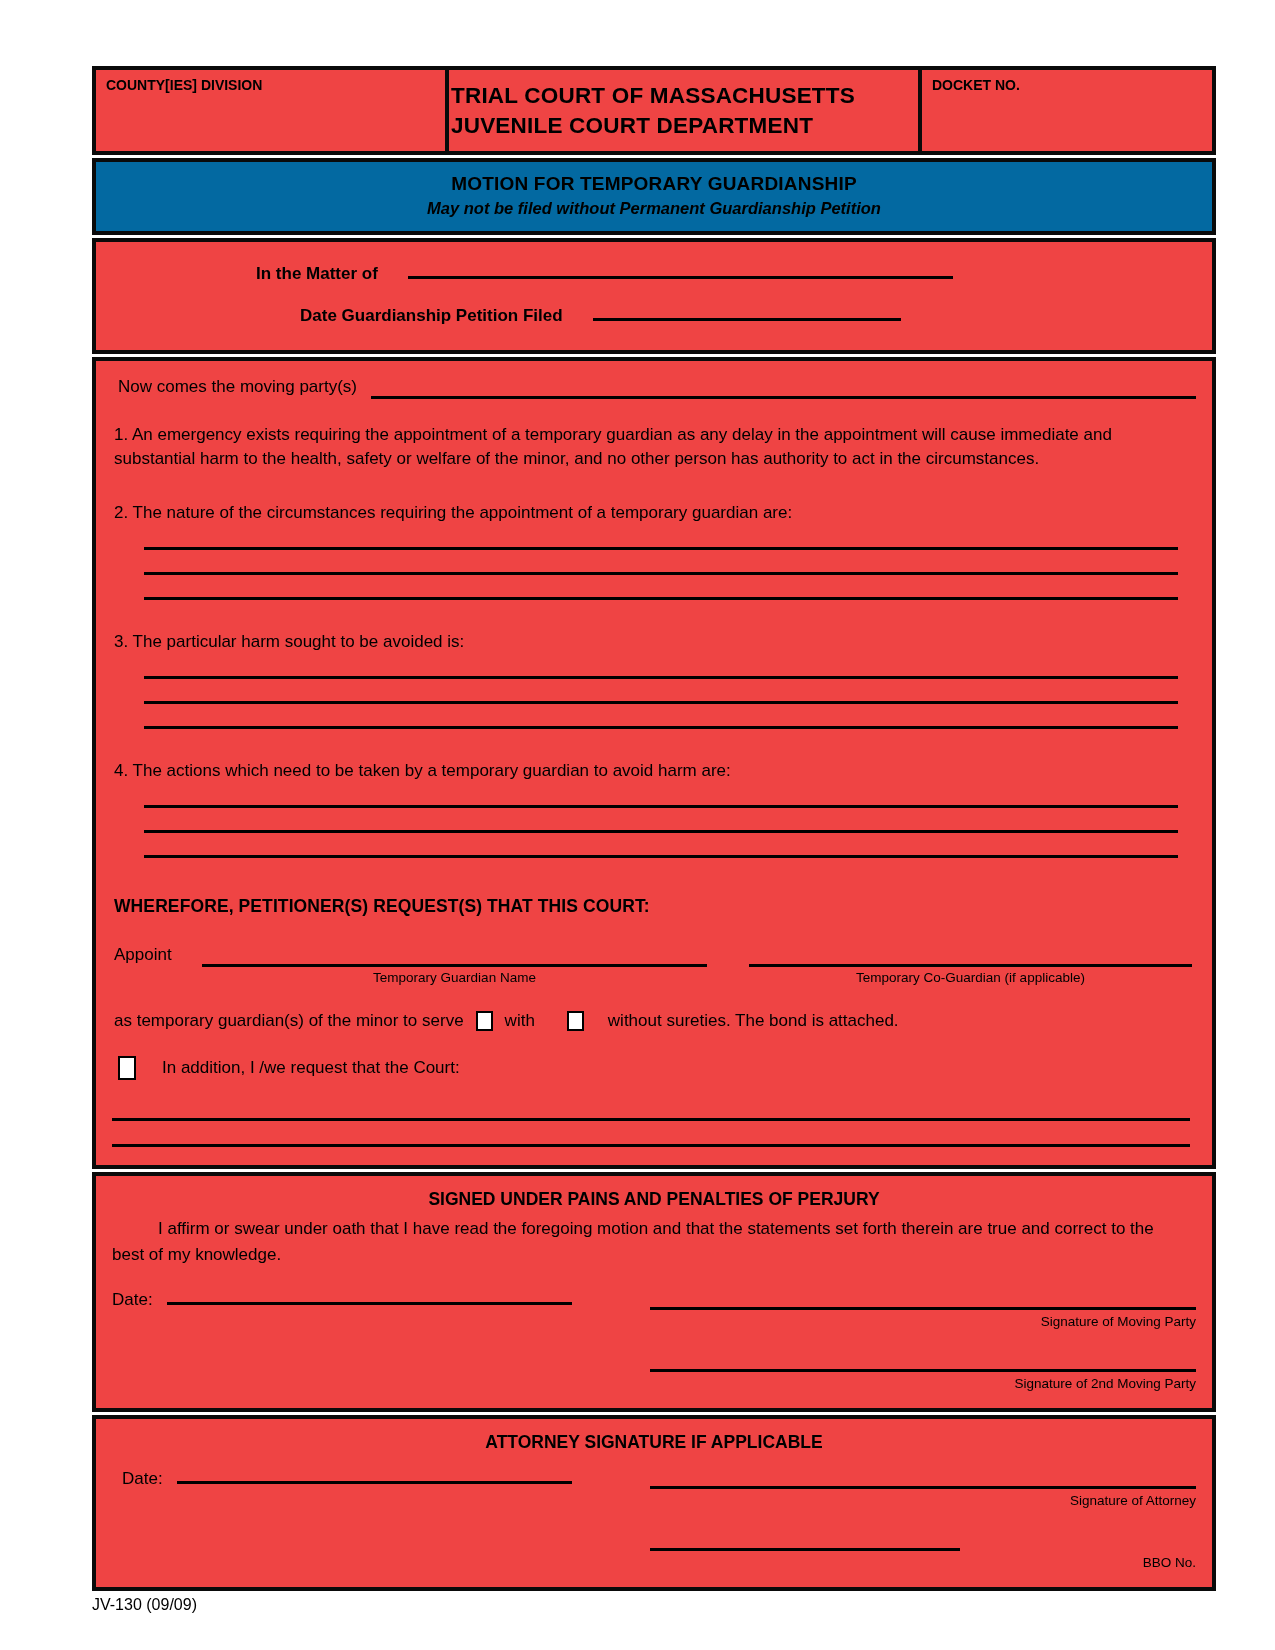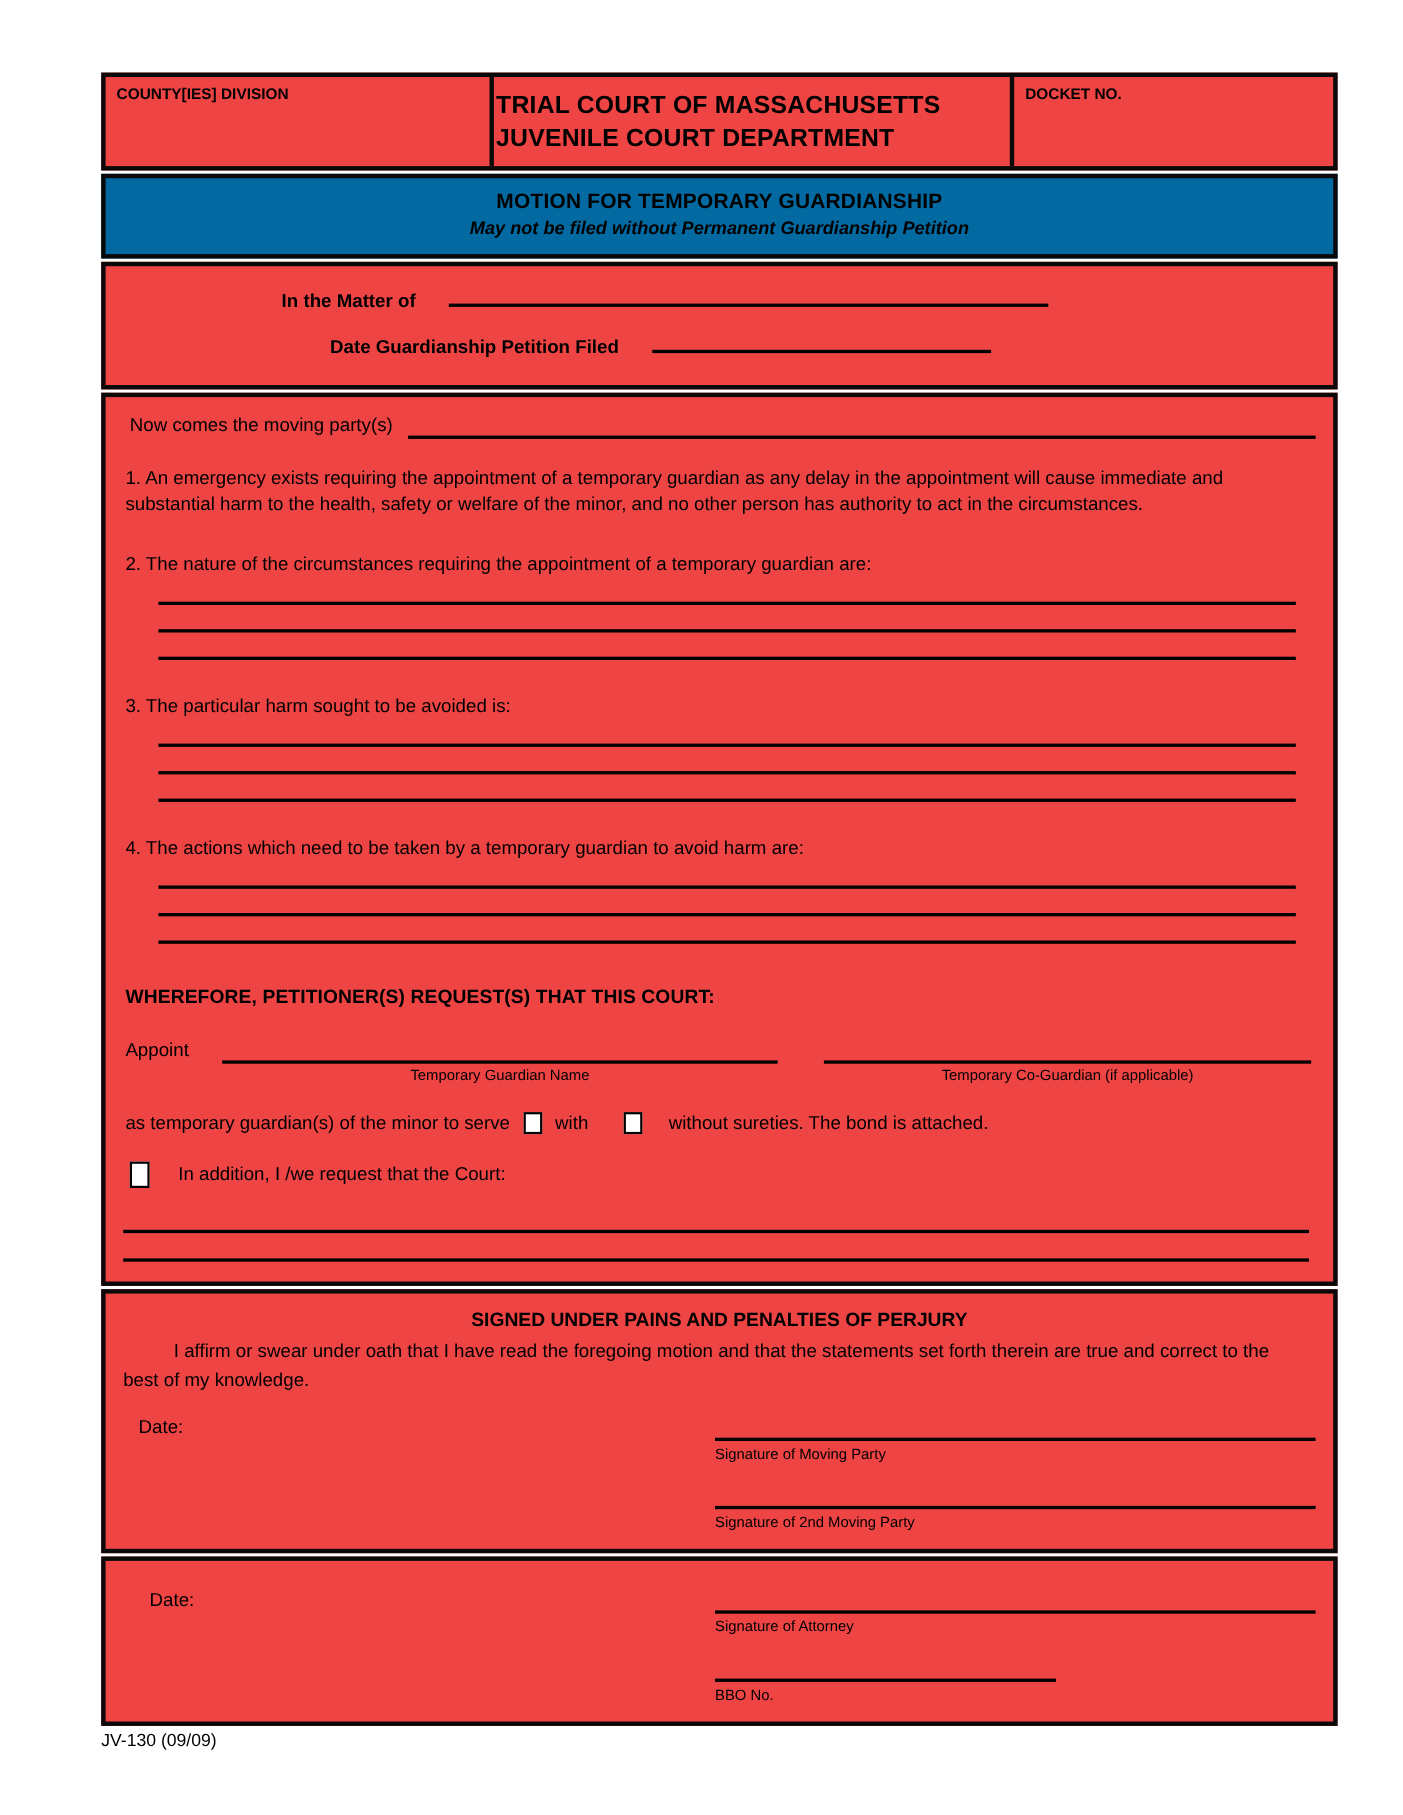--- a/index.html
+++ b/index.html
@@ -68,24 +68,24 @@
   .lbl-addition { margin-left: 26px; }
 
   .request-lines { margin: 14px 6px 0 4px; }
   .request-lines .ruled { height: 26px; }
 
   
   .sig-box { padding: 12px 16px 16px 16px; font-size: 17px; }
   .sig-heading { font-weight: bold; font-size: 17.5px; text-align: center; line-height: 22px; }
   .affirm-text { line-height: 26px; margin: 6px 16px 0 0; text-indent: 46px; }
   .sig-area { display: flex; margin-top: 20px; align-items: flex-start; }
-  .date-col { width: 460px; display: flex; align-items: baseline; padding-left: 0; flex-direction: column; }
+  .date-col { width: 460px; display: flex; align-items: baseline; padding-left: 0; }
   .date-label { white-space: nowrap; }
   .date-fill { flex: 1; max-width: 406px; margin-left: 14px; }
-  .sig-col { flex: 1; margin-left: 78px; }
+  .sig-col { flex: 1; margin-left: 78px; text-align: right; }
   .sig-line { border-bottom: 3px solid #000; height: 22px; }
   .sig-caption { font-size: 13.5px; line-height: 16px; margin-top: 4px; }
   .sig-entry + .sig-entry { margin-top: 20px; }
   .bbo-line { width: 310px; }
 
   .attorney-box .sig-area { margin-top: 14px; }
   .attorney-box .date-col { padding-left: 10px; }
 
   .footer { font-size: 16px; margin-top: 4px; line-height: 20px; }
 </style>
@@ -200,20 +200,21 @@
         </div>
         <div class="sig-entry">
           <div class="sig-line"></div>
           <div class="sig-caption">Signature of 2nd Moving Party</div>
         </div>
       </div>
     </div>
   </div>
 
   <div class="box sig-box attorney-box">
+    <div class="sig-heading">ATTORNEY SIGNATURE IF APPLICABLE</div>
     <div class="sig-area">
       <div class="date-col">
         <span class="date-label">Date:</span>
         <span class="fill date-fill"></span>
       </div>
       <div class="sig-col">
         <div class="sig-entry">
           <div class="sig-line"></div>
           <div class="sig-caption">Signature of Attorney</div>
         </div>

